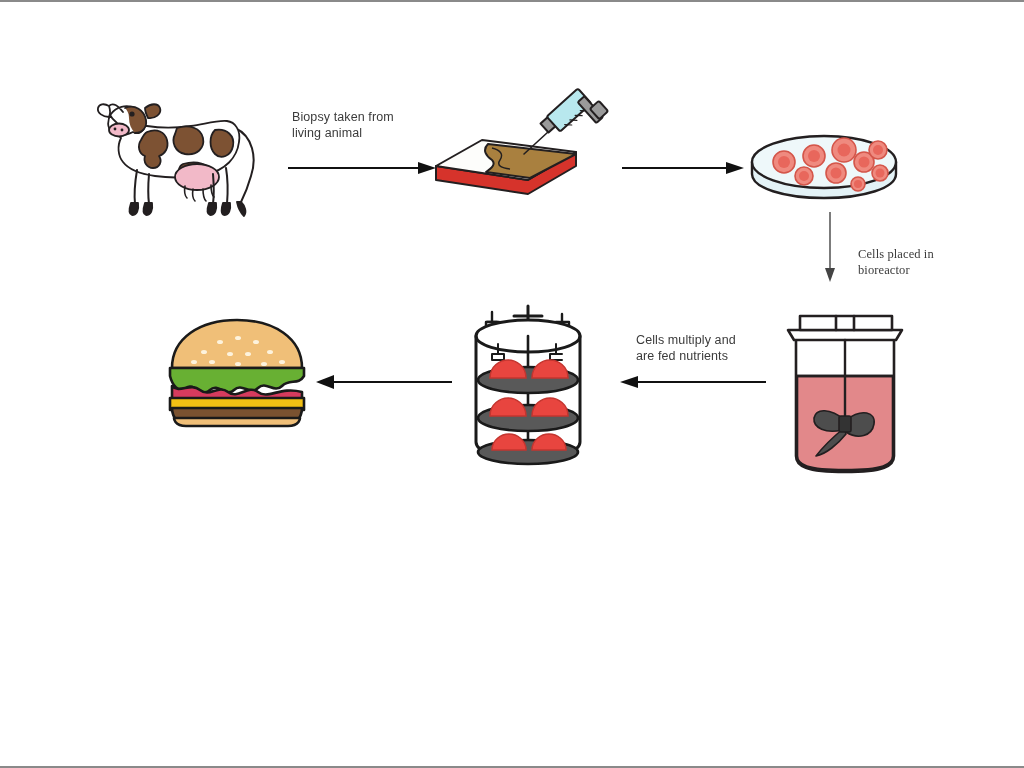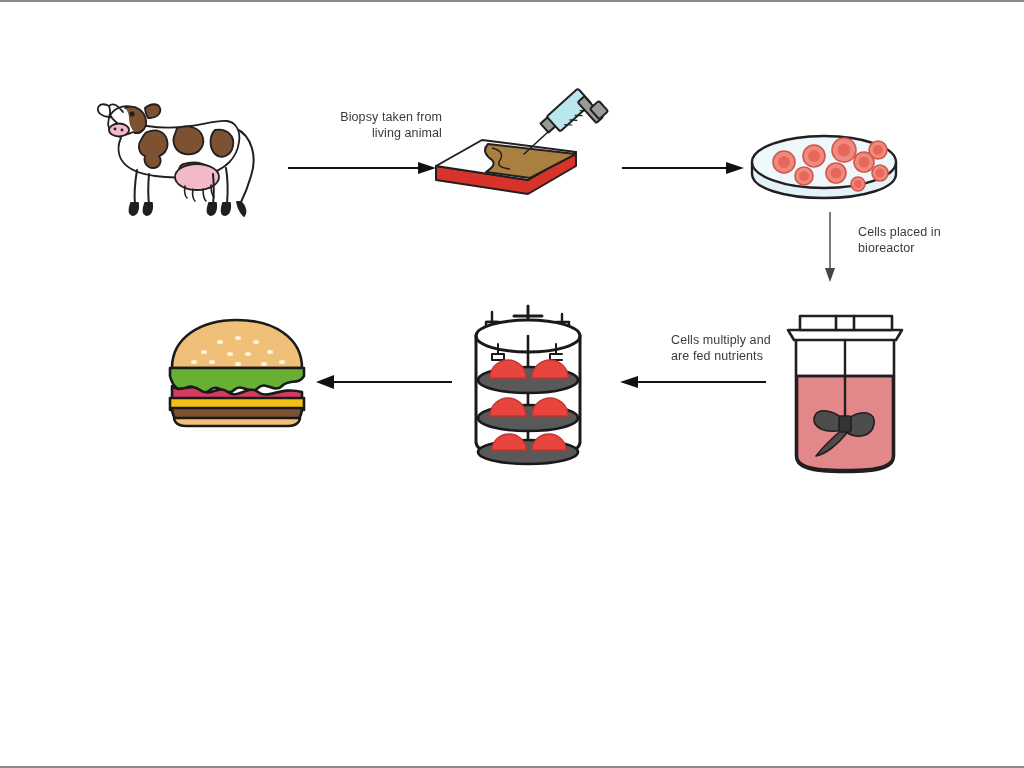--- a/index.html
+++ b/index.html
@@ -78,21 +78,21 @@
         <path d="M141 78 C143 90 143 102 142 114" fill="none" stroke-width="2"></path>
 
         <path d="M46 113 C44 119 44 124 47 125 C52 125 54 120 53 113 Z" fill="#231f20"></path>
         <path d="M60 113 C58 119 58 124 61 125 C66 125 68 120 67 113 Z" fill="#231f20"></path>
         <path d="M124 113 C122 119 122 124 125 125 C130 125 132 120 131 113 Z" fill="#231f20"></path>
         <path d="M138 113 C136 119 136 124 139 125 C144 125 146 120 145 113 Z" fill="#231f20"></path>
       </g>
     </svg>
   </div>
 
-  <div class="label" style="left:292px;top:107px;width:150px;text-align:right;">Biopsy taken from
+  <div class="label" style="left:292px;top:107px;width:150px;">Biopsy taken from
 living animal</div>
 
   <svg class="stage" style="left:288px;top:158px;" width="150" height="16">
     <g fill="#111111" stroke="#111111">
       <line x1="0" y1="8" x2="132" y2="8" stroke-width="2"></line>
       <polygon points="130,2 148,8 130,14" stroke="none"></polygon>
     </g>
   </svg>
 
   <div class="stage" style="left:430px;top:88px;">
@@ -164,21 +164,21 @@
     </svg>
   </div>
 
   <svg class="stage" style="left:822px;top:210px;" width="16" height="72">
     <g fill="#444444" stroke="#444444">
       <line x1="8" y1="0" x2="8" y2="58" stroke-width="1.4"></line>
       <polygon points="3,56 8,70 13,56" stroke="none"></polygon>
     </g>
   </svg>
 
-  <div class="label" style="left:858px;top:222px;width:140px;">Cells placed in
+  <div class="label" style="left:858px;top:244px;width:140px;font-family:Liberation Serif, serif;">Cells placed in
 bioreactor</div>
 
   <div class="stage" style="left:786px;top:306px;">
     <svg width="118" height="166" viewBox="0 0 118 166">
       <g stroke="#231f20" stroke-width="2.6" stroke-linejoin="round" stroke-linecap="round">
 
         <path d="M10 26 L10 148 C10 158 20 164 59 164 C98 164 108 158 108 148 L108 26 Z" fill="#ffffff"></path>
 
         <path d="M11 68 L11 148 C11 157 21 162 59 162 C97 162 107 157 107 148 L107 68 Z" fill="#e2888a"></path>
         <line x1="11" y1="68" x2="107" y2="68" stroke-width="2.6"></line>
@@ -194,21 +194,21 @@
 
       <g stroke="#231f20" stroke-width="1.6" stroke-linejoin="round">
         <path d="M59 112 C44 100 30 100 28 110 C27 120 40 126 56 122 Z" fill="#4d4d4d"></path>
         <path d="M60 112 C76 100 90 104 88 116 C86 128 72 132 60 124 Z" fill="#4d4d4d"></path>
         <path d="M58 120 C46 130 36 140 30 148 C40 146 52 136 60 126 Z" fill="#4d4d4d"></path>
         <rect x="53" y="108" width="12" height="16" rx="2" fill="#333333"></rect>
       </g>
     </svg>
   </div>
 
-  <div class="label" style="left:636px;top:330px;width:150px;margin-left:35px;">Cells multiply and
+  <div class="label" style="left:636px;top:330px;width:150px;">Cells multiply and
 are fed nutrients</div>
 
   <svg class="stage" style="left:618px;top:372px;" width="148" height="16">
     <g fill="#111111" stroke="#111111">
       <line x1="18" y1="8" x2="148" y2="8" stroke-width="2"></line>
       <polygon points="20,2 2,8 20,14" stroke="none"></polygon>
     </g>
   </svg>
 
   <div class="stage" style="left:470px;top:300px;">

